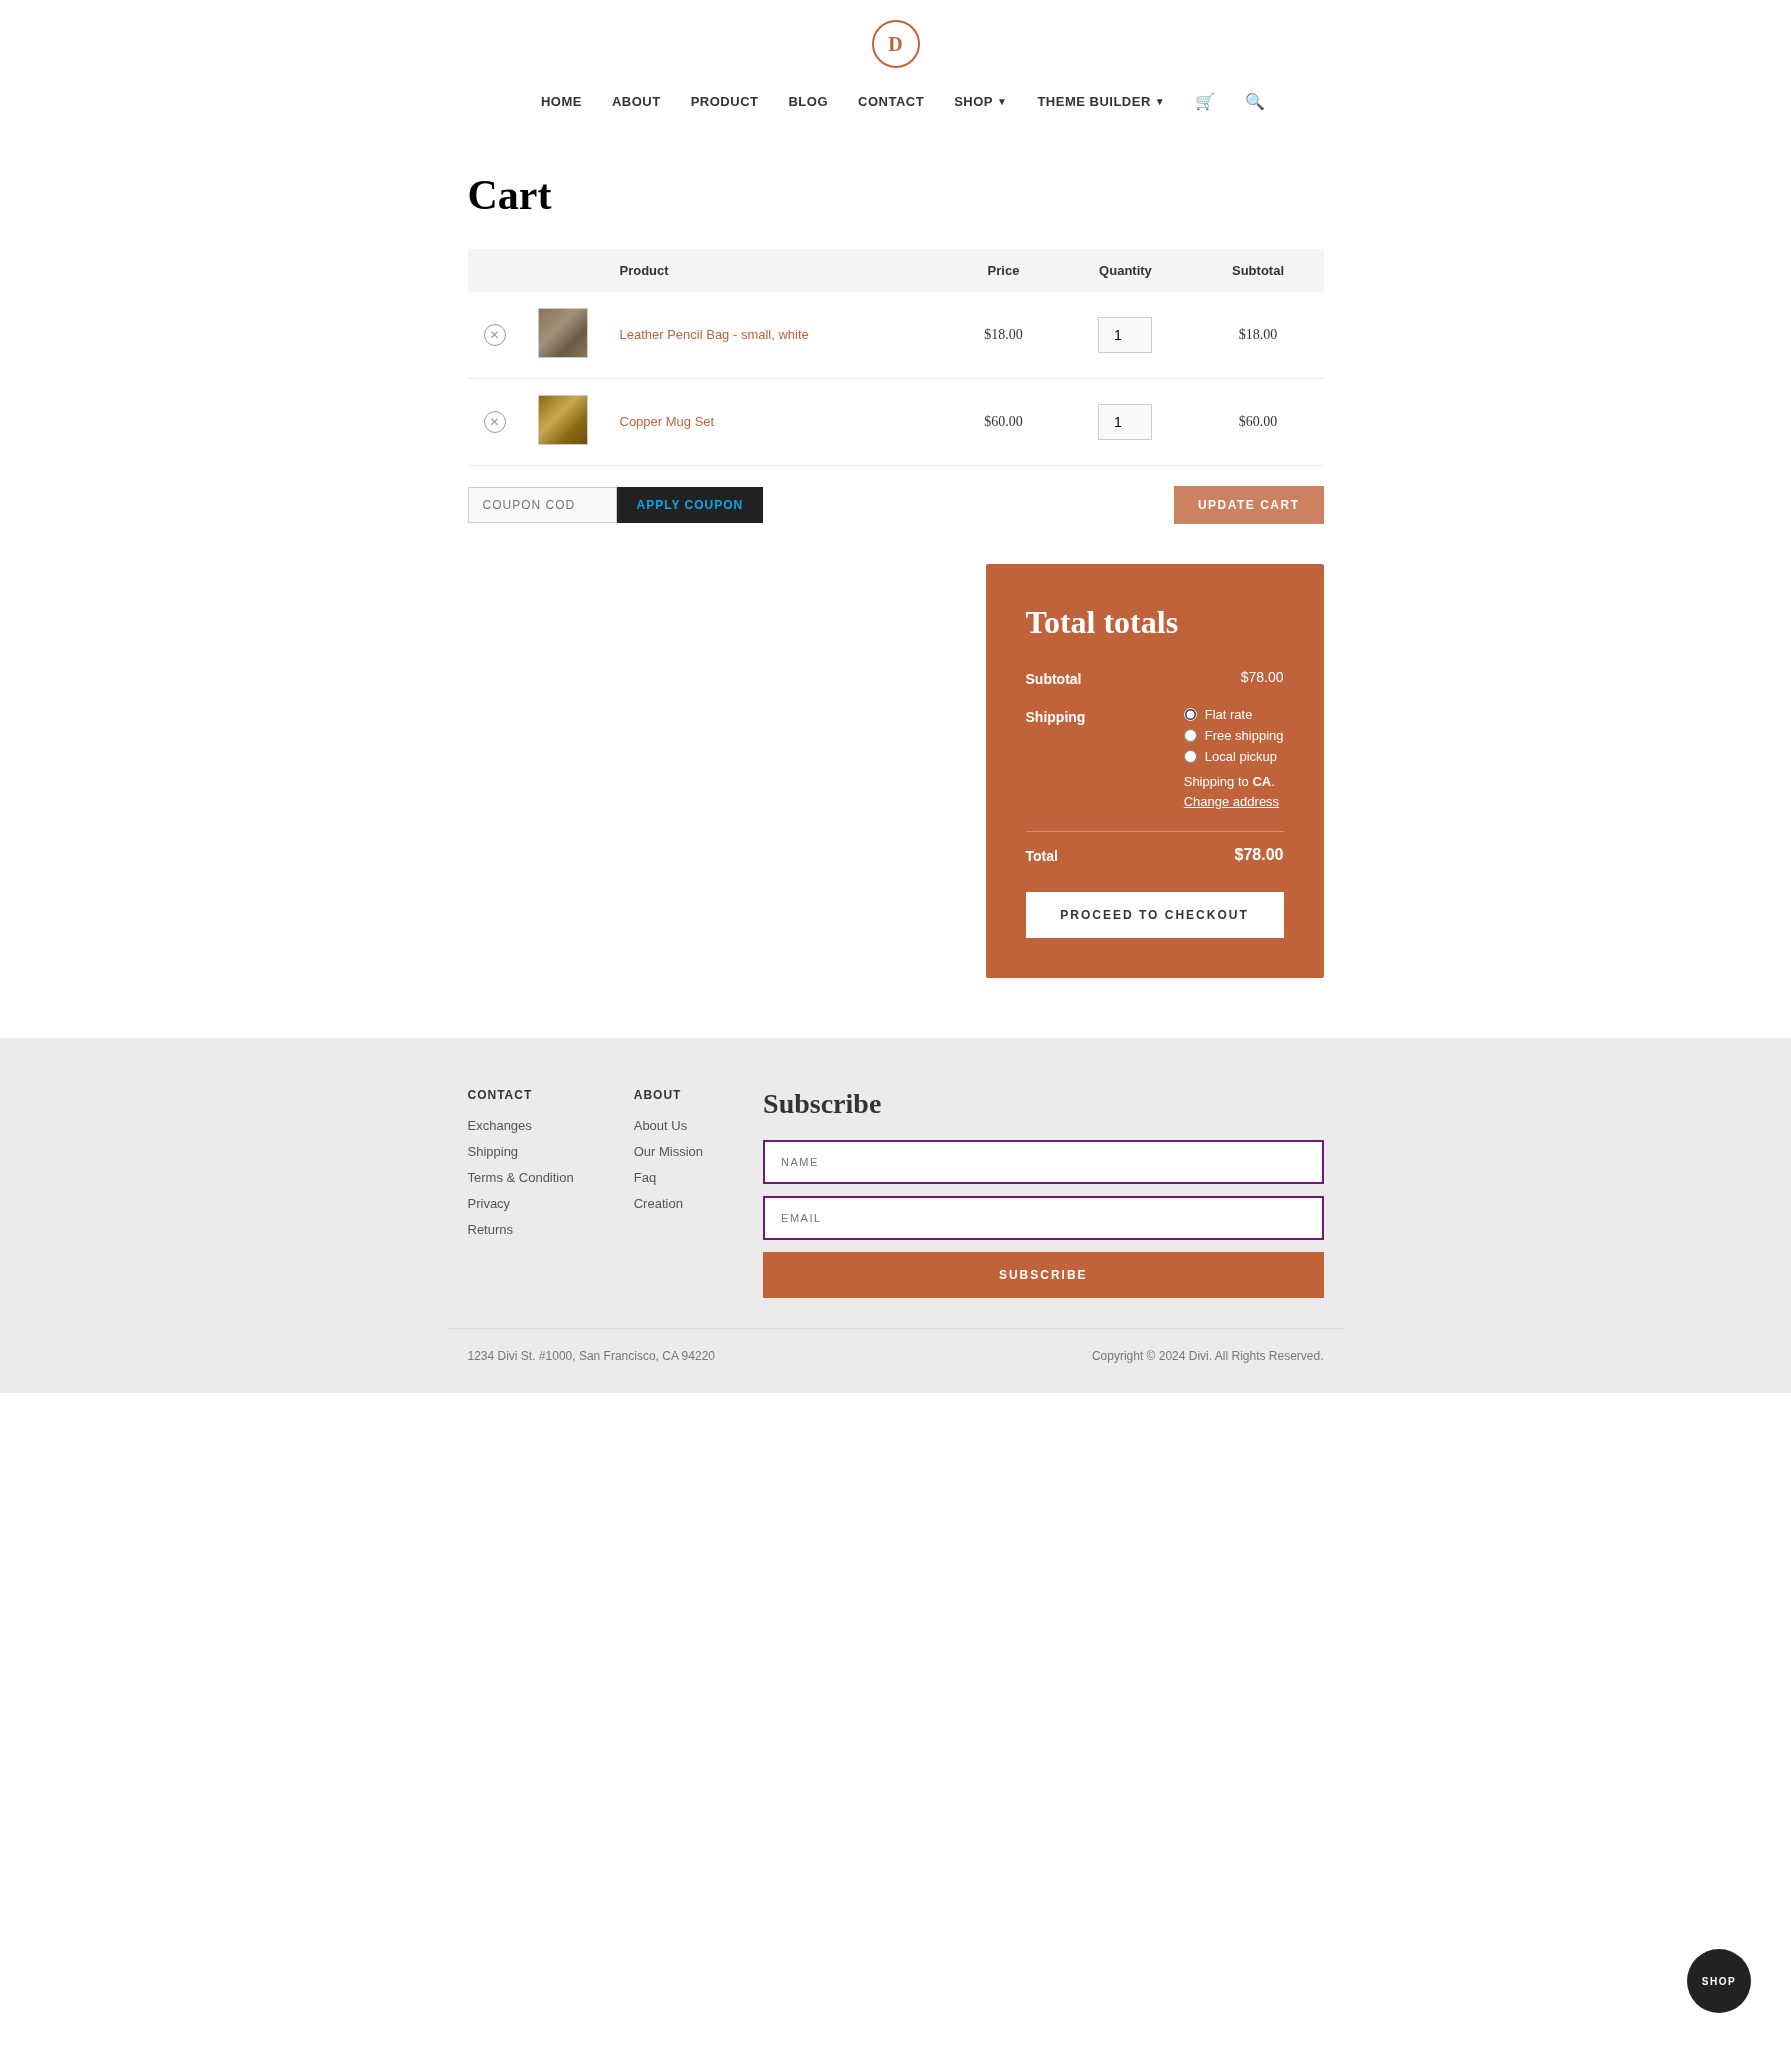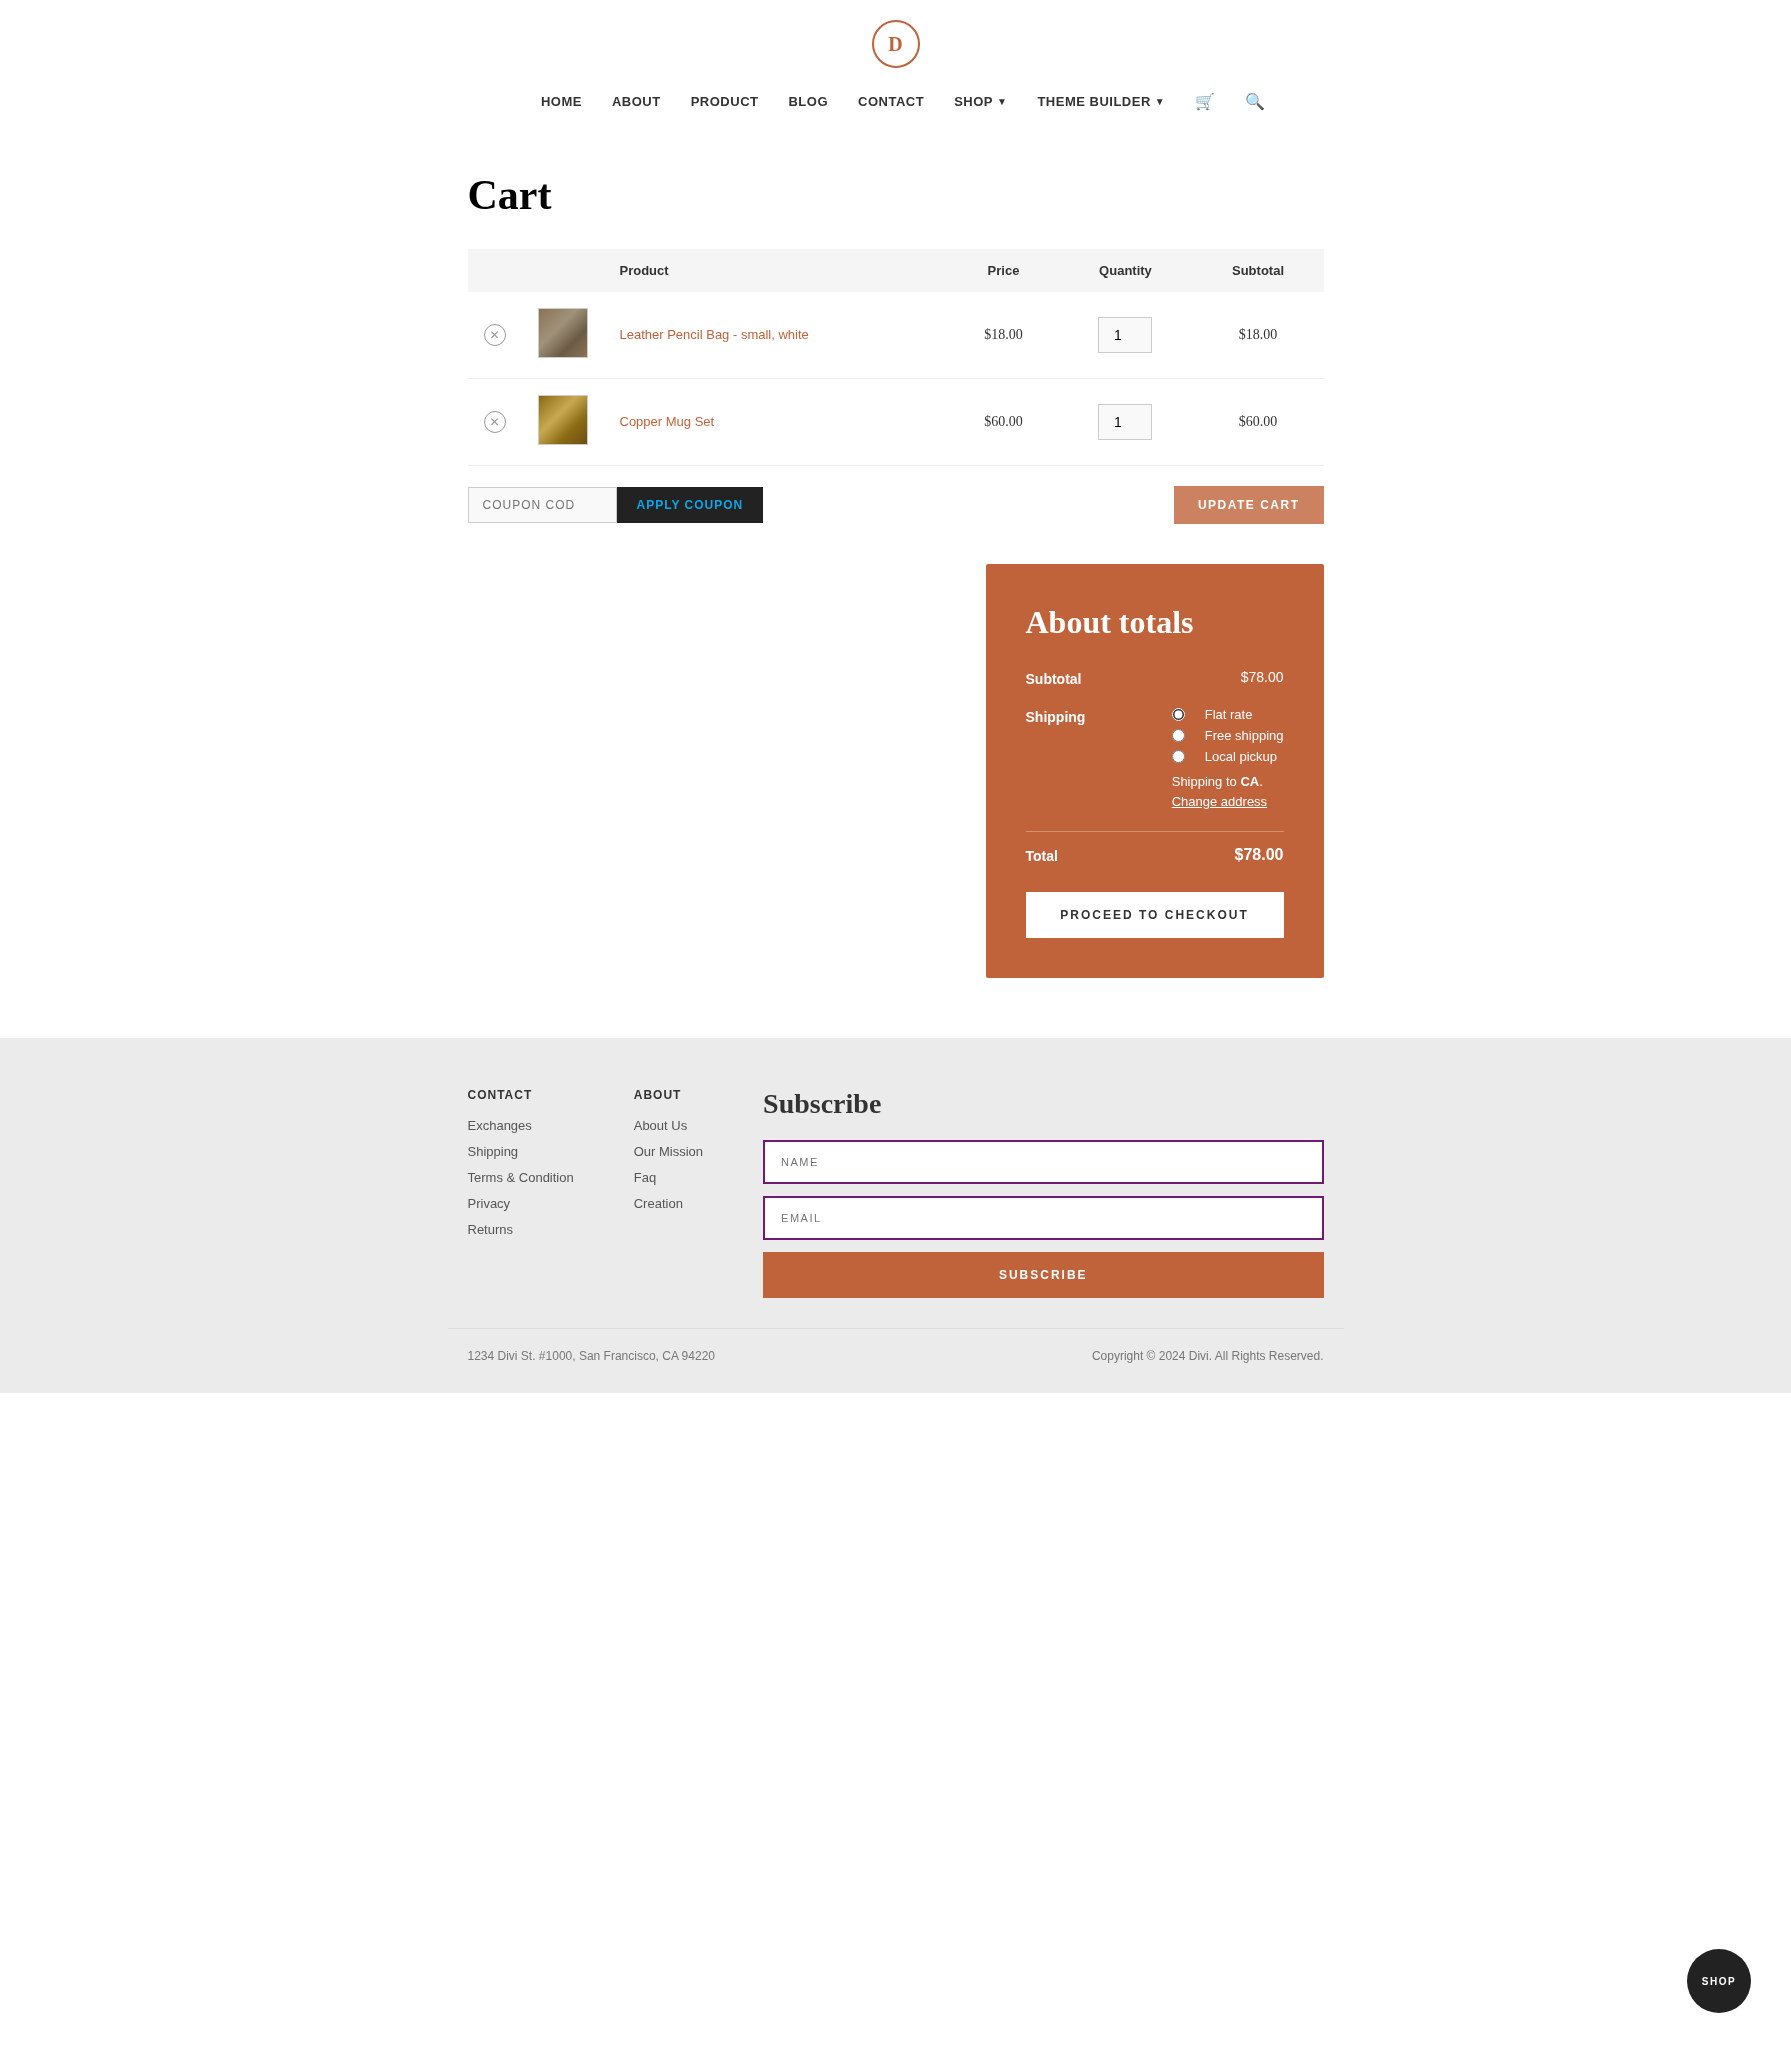--- a/index.html
+++ b/index.html
@@ -69,21 +69,21 @@
     
     .cart-totals-wrapper { display: flex; justify-content: flex-end; }
     .cart-totals {
       background: #c0623a; color: #fff; padding: 40px; width: 338px; border-radius: 2px;
     }
     .cart-totals h2 { font-size: 32px; margin-bottom: 28px; font-family: Georgia, serif; color: #fff; }
     .totals-row { display: flex; align-items: flex-start; justify-content: space-between; margin-bottom: 20px; }
     .totals-label { font-family: Arial, sans-serif; font-size: 14px; font-weight: 700; color: #fff; padding-top: 2px; }
     .totals-value { font-family: Arial, sans-serif; font-size: 14px; color: #fff; }
     .shipping-options { display: flex; flex-direction: column; gap: 6px; }
-    .shipping-option { display: flex; align-items: center; gap: 20px; font-size: 13px; color: #fff; }
+    .shipping-option { display: flex; align-items: center; gap: 8px; font-size: 13px; color: #fff; }
     .shipping-option input[type="radio"] { accent-color: #fff; }
     .shipping-note { font-size: 13px; color: #fff; margin-top: 8px; line-height: 1.5; }
     .shipping-note strong { font-weight: bold; }
     .shipping-note a { color: #fff; text-decoration: underline; cursor: pointer; }
     .totals-row.total { margin-top: 10px; padding-top: 14px; border-top: 1px solid rgba(255,255,255,0.3); }
     .totals-row.total .totals-value { font-size: 16px; font-weight: bold; }
     .checkout-btn {
       width: 100%; padding: 16px; background: #fff; color: #333;
       border: none; font-size: 12px; letter-spacing: 2px; cursor: pointer;
       font-family: Arial, sans-serif; font-weight: 600; margin-top: 8px;
@@ -216,21 +216,21 @@
   <div class="cart-actions">
     <div class="coupon-row">
       <input type="text" class="coupon-input" placeholder="COUPON COD" style="">
       <button class="apply-coupon-btn">APPLY COUPON</button>
     </div>
     <button class="update-cart-btn">UPDATE CART</button>
   </div>
 
   <div class="cart-totals-wrapper">
     <div class="cart-totals">
-      <h2>About totals</h2>
+      <h2>Total totals</h2>
 
       
       <div class="totals-row">
         <span class="totals-label">Subtotal</span>
         <span class="totals-value">$78.00</span>
       </div>
 
       
       <div class="totals-row">
         <span class="totals-label">Shipping</span>

